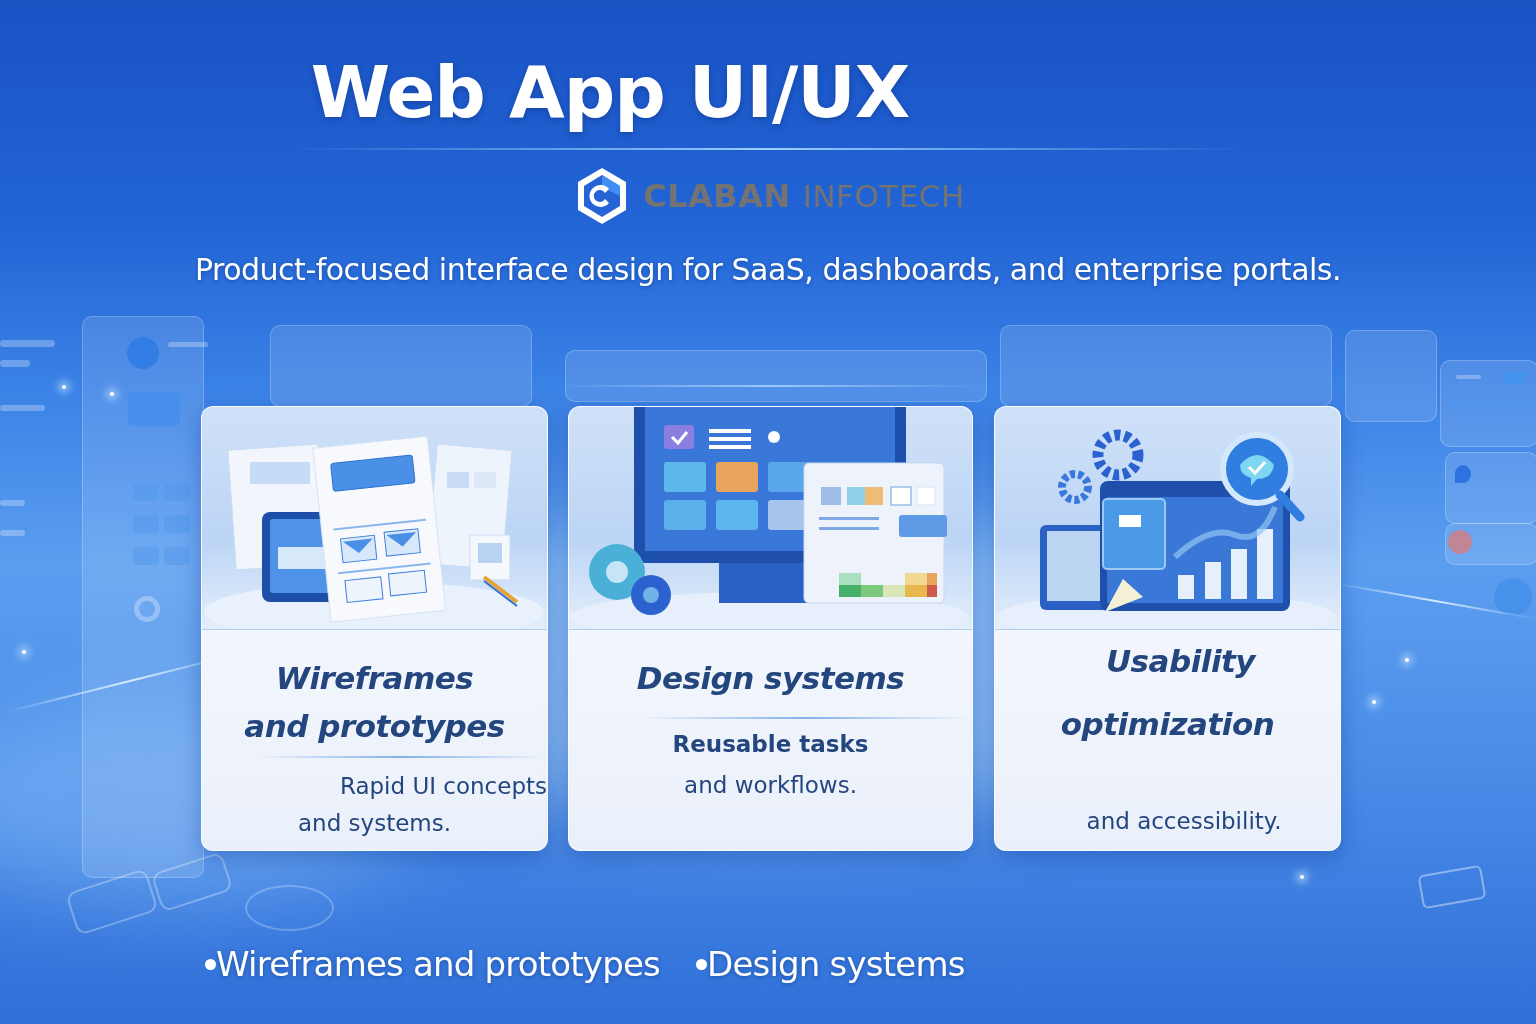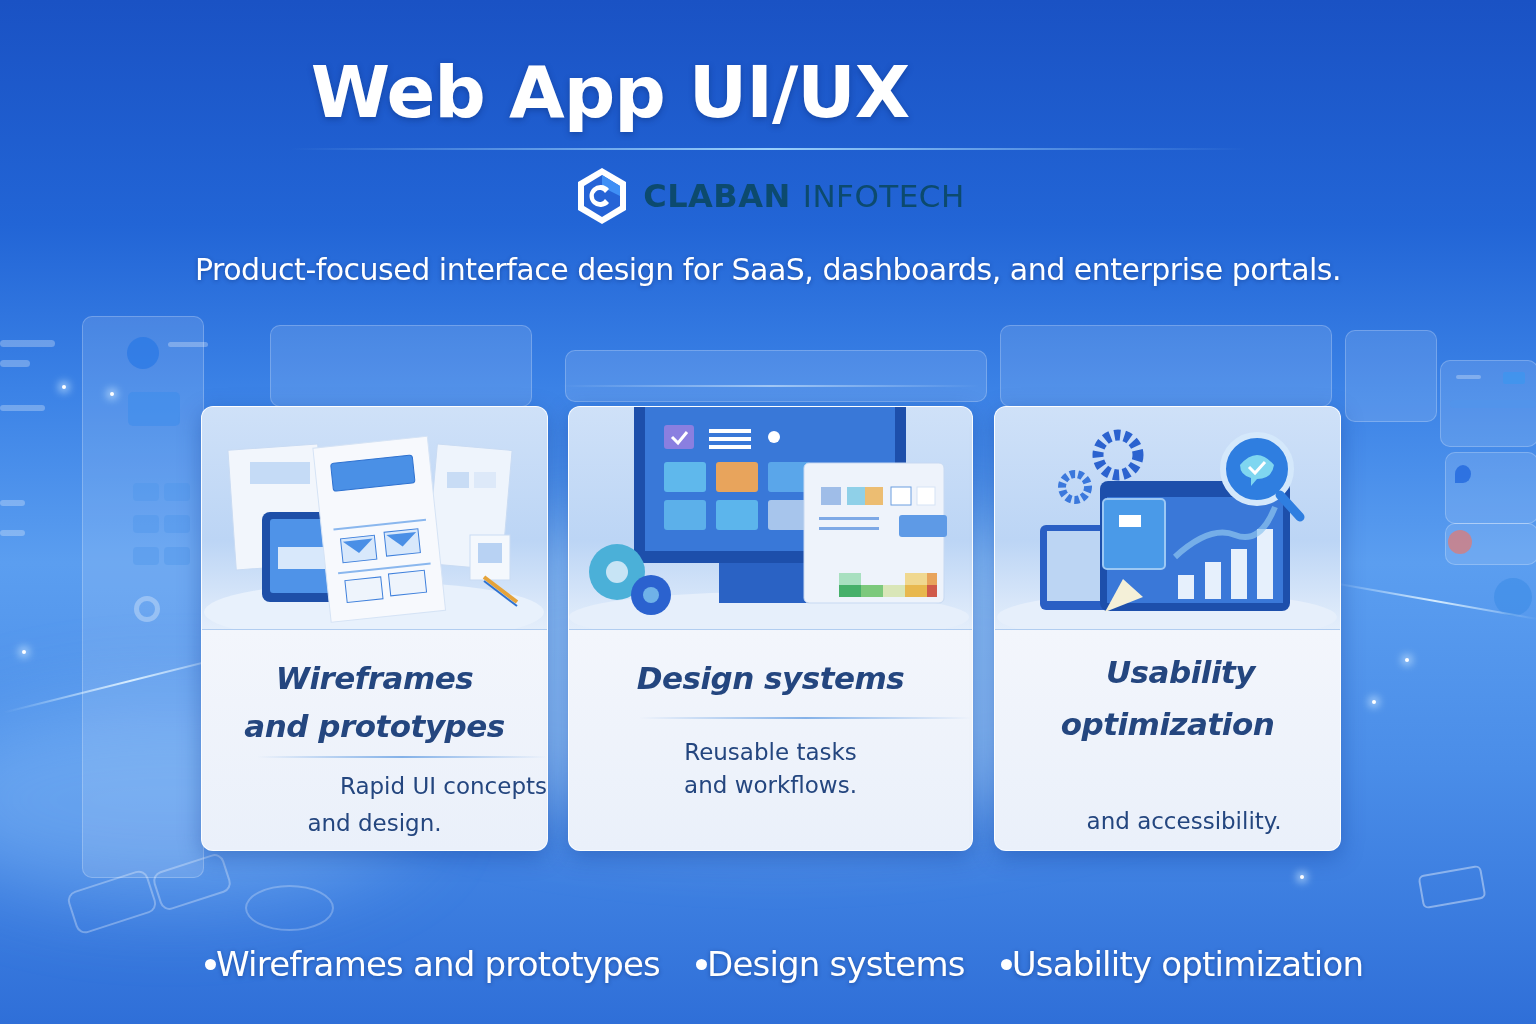--- a/index.html
+++ b/index.html
@@ -9,21 +9,21 @@
   .bg-layer{position:absolute;inset:0;overflow:hidden;}
   .glow{position:absolute;border-radius:50%;filter:blur(40px);}
   .ghost-panel{position:absolute;background:rgba(255,255,255,0.12);border:1px solid rgba(255,255,255,0.22);border-radius:10px;}
   .ghost-bar{position:absolute;background:rgba(255,255,255,0.28);border-radius:4px;}
   .ghost-tile{position:absolute;background:rgba(80,150,235,0.45);border-radius:4px;}
   .light-streak{position:absolute;height:2px;background:linear-gradient(90deg,rgba(255,255,255,0),rgba(220,240,255,0.95),rgba(255,255,255,0));}
   .sparkle{position:absolute;width:4px;height:4px;border-radius:50%;background:#fff;box-shadow:0 0 8px 3px rgba(200,230,255,0.9);}
 
   .title{position:absolute;top:50px;left:0;width:1220px;text-align:center;color:#fff;font-family:"DejaVu Sans",sans-serif;font-weight:bold;font-size:72px;letter-spacing:-1px;text-shadow:0 2px 6px rgba(0,30,90,0.35);}
   .title-rule{position:absolute;top:148px;left:290px;width:956px;height:2px;background:linear-gradient(90deg,rgba(160,210,255,0),rgba(160,215,255,0.95),rgba(160,210,255,0));}
-  .brand{position:absolute;top:165px;left:0;width:1536px;display:flex;justify-content:center;align-items:center;gap:10px;color:#0c4a6e;}
+  .brand{position:absolute;top:165px;left:0;width:1536px;display:flex;justify-content:center;align-items:center;gap:10px;color:#737373;}
   .brand-logo{width:62px;height:62px;}
   .brand-strong{font-family:"DejaVu Sans",sans-serif;font-weight:bold;font-size:32px;letter-spacing:0.5px;}
   .brand-light{font-family:"DejaVu Sans",sans-serif;font-weight:normal;font-size:31px;letter-spacing:0.5px;margin-left:2px;}
   .subtitle{position:absolute;top:252px;left:0;width:1536px;text-align:center;color:#fff;font-family:"DejaVu Sans",sans-serif;font-size:30px;letter-spacing:-0.5px;text-shadow:0 1px 4px rgba(0,30,90,0.4);}
 
   .card{position:absolute;background:linear-gradient(180deg,rgba(225,237,252,0.96),rgba(240,245,253,0.98));border-radius:12px;border:1px solid rgba(255,255,255,0.9);box-shadow:0 6px 22px rgba(10,50,140,0.35),inset 0 0 0 1px rgba(255,255,255,0.6);overflow:hidden;}
   .card-illus{position:absolute;left:0;top:0;right:0;height:222px;background:linear-gradient(180deg,#cfe1f8 0%,#bcd5f5 60%,#e4eefb 100%);}
   .card-body{position:absolute;left:0;right:0;top:222px;bottom:0;background:linear-gradient(180deg,#f3f6fc,#eaf0fa);border-top:1px solid rgba(120,170,230,0.5);}
   .card-title{position:absolute;left:0;right:0;text-align:center;color:#24467f;font-family:"DejaVu Sans",sans-serif;font-weight:bold;font-size:31px;line-height:48px;letter-spacing:-0.5px;font-style:italic;}
   .card-rule{position:absolute;height:2px;background:linear-gradient(90deg,rgba(130,180,235,0),rgba(120,170,230,0.9),rgba(130,180,235,0));}
@@ -132,21 +132,21 @@
       </g>
       <line x1="282" y1="170" x2="315" y2="195" stroke="#e5a33a" stroke-width="4"></line>
       <line x1="282" y1="174" x2="315" y2="199" stroke="#2f72d0" stroke-width="2"></line>
     </svg>
   </div>
   <div class="card-body">
     <div class="card-title" style="top:24px;">Wireframes</div>
     <div class="card-title" style="top:72px;">and prototypes</div>
     <div class="card-rule" style="left:55px;right:0;top:126px;"></div>
     <div class="card-desc" style="top:138px;text-align:right;">Rapid UI concepts</div>
-    <div class="card-desc" style="top:175px;">and design.</div>
+    <div class="card-desc" style="top:175px;">and systems.</div>
   </div>
 </div>
 
 <div class="card" style="left:568px;top:406px;width:403px;height:443px;">
   <div class="card-illus">
     <svg width="403" height="222" viewBox="0 0 403 222">
       <ellipse cx="200" cy="210" rx="200" ry="25" fill="#e6effb"></ellipse>
       <rect x="65" y="-12" width="272" height="168" rx="10" fill="#1d4fab"></rect>
       <rect x="76" y="0" width="250" height="144" fill="#3978d8"></rect>
       <rect x="95" y="18" width="30" height="24" rx="3" fill="#8a7fe0"></rect>
@@ -181,21 +181,21 @@
         <rect x="358" y="166" width="10" height="12" fill="#e8a45c"></rect>
       <circle cx="48" cy="165" r="28" fill="#4bb0d8"></circle>
         <circle cx="48" cy="165" r="11" fill="#c7e4f5"></circle>
       <circle cx="82" cy="188" r="20" fill="#2b62cf"></circle>
         <circle cx="82" cy="188" r="8" fill="#6fb2e8"></circle>
     </svg>
   </div>
   <div class="card-body">
     <div class="card-title" style="top:24px;">Design systems</div>
     <div class="card-rule" style="left:70px;right:0;top:87px;"></div>
-    <div class="card-desc" style="top:104px;">Reusable tasks</div>
+    <div class="card-desc" style="top:96px;font-weight:bold;">Reusable tasks</div>
     <div class="card-desc" style="top:137px;">and workflows.</div>
   </div>
 </div>
 
 <div class="card" style="left:994px;top:406px;width:345px;height:443px;">
   <div class="card-illus">
     <svg width="345" height="222" viewBox="0 0 345 222">
       <ellipse cx="172" cy="210" rx="170" ry="25" fill="#e6effb"></ellipse>
       <circle cx="123" cy="48" r="20" fill="none" stroke="#2b62cf" stroke-width="11" stroke-dasharray="6 4"></circle>
       <circle cx="80" cy="80" r="13" fill="none" stroke="#3b78dc" stroke-width="8" stroke-dasharray="5 3"></circle>
@@ -211,32 +211,28 @@
       <rect x="262" y="122" width="16" height="70" fill="#e6f0fc"></rect>
       <path d="M180 150 Q215 118 240 128 T280 100" fill="none" stroke="#8fc4f0" stroke-width="6" opacity="0.7"></path>
       <polygon points="110,205 128,172 148,190" fill="#f4f0d8"></polygon>
       <circle cx="262" cy="62" r="34" fill="#2f7ee0" stroke="#d4e8fb" stroke-width="6"></circle>
       <path d="M245 58 q17 -20 34 0 q-2 14 -17 14 l-6 7 l0 -8 q-11 -3 -11 -13z" fill="#7fd6f0"></path>
       <polyline points="254,60 260,66 270,55" fill="none" stroke="#fff" stroke-width="3"></polyline>
       <line x1="285" y1="88" x2="305" y2="110" stroke="#2f7ee0" stroke-width="9" stroke-linecap="round"></line>
     </svg>
   </div>
   <div class="card-body">
-    <div class="card-title" style="top:18px;padding-left:26px;">Usability</div>
+    <div class="card-title" style="top:7px;padding-left:26px;">Usability</div>
     <div class="card-title" style="top:70px;">optimization</div>
     <div class="card-desc" style="top:173px;margin-left:33px;">and accessibility.</div>
   </div>
 </div>
 
 <div class="bullets">
   <div class="bullet">
     <span class="bullet-dot"></span>
     <span>Wireframes and prototypes</span>
   </div>
   <div class="bullet">
     <span class="bullet-dot"></span>
     <span>Design systems</span>
   </div>
-  <div class="bullet">
-    <span class="bullet-dot"></span>
-    <span>Usability optimization</span>
-  </div>
 </div>
 
 </body></html>

